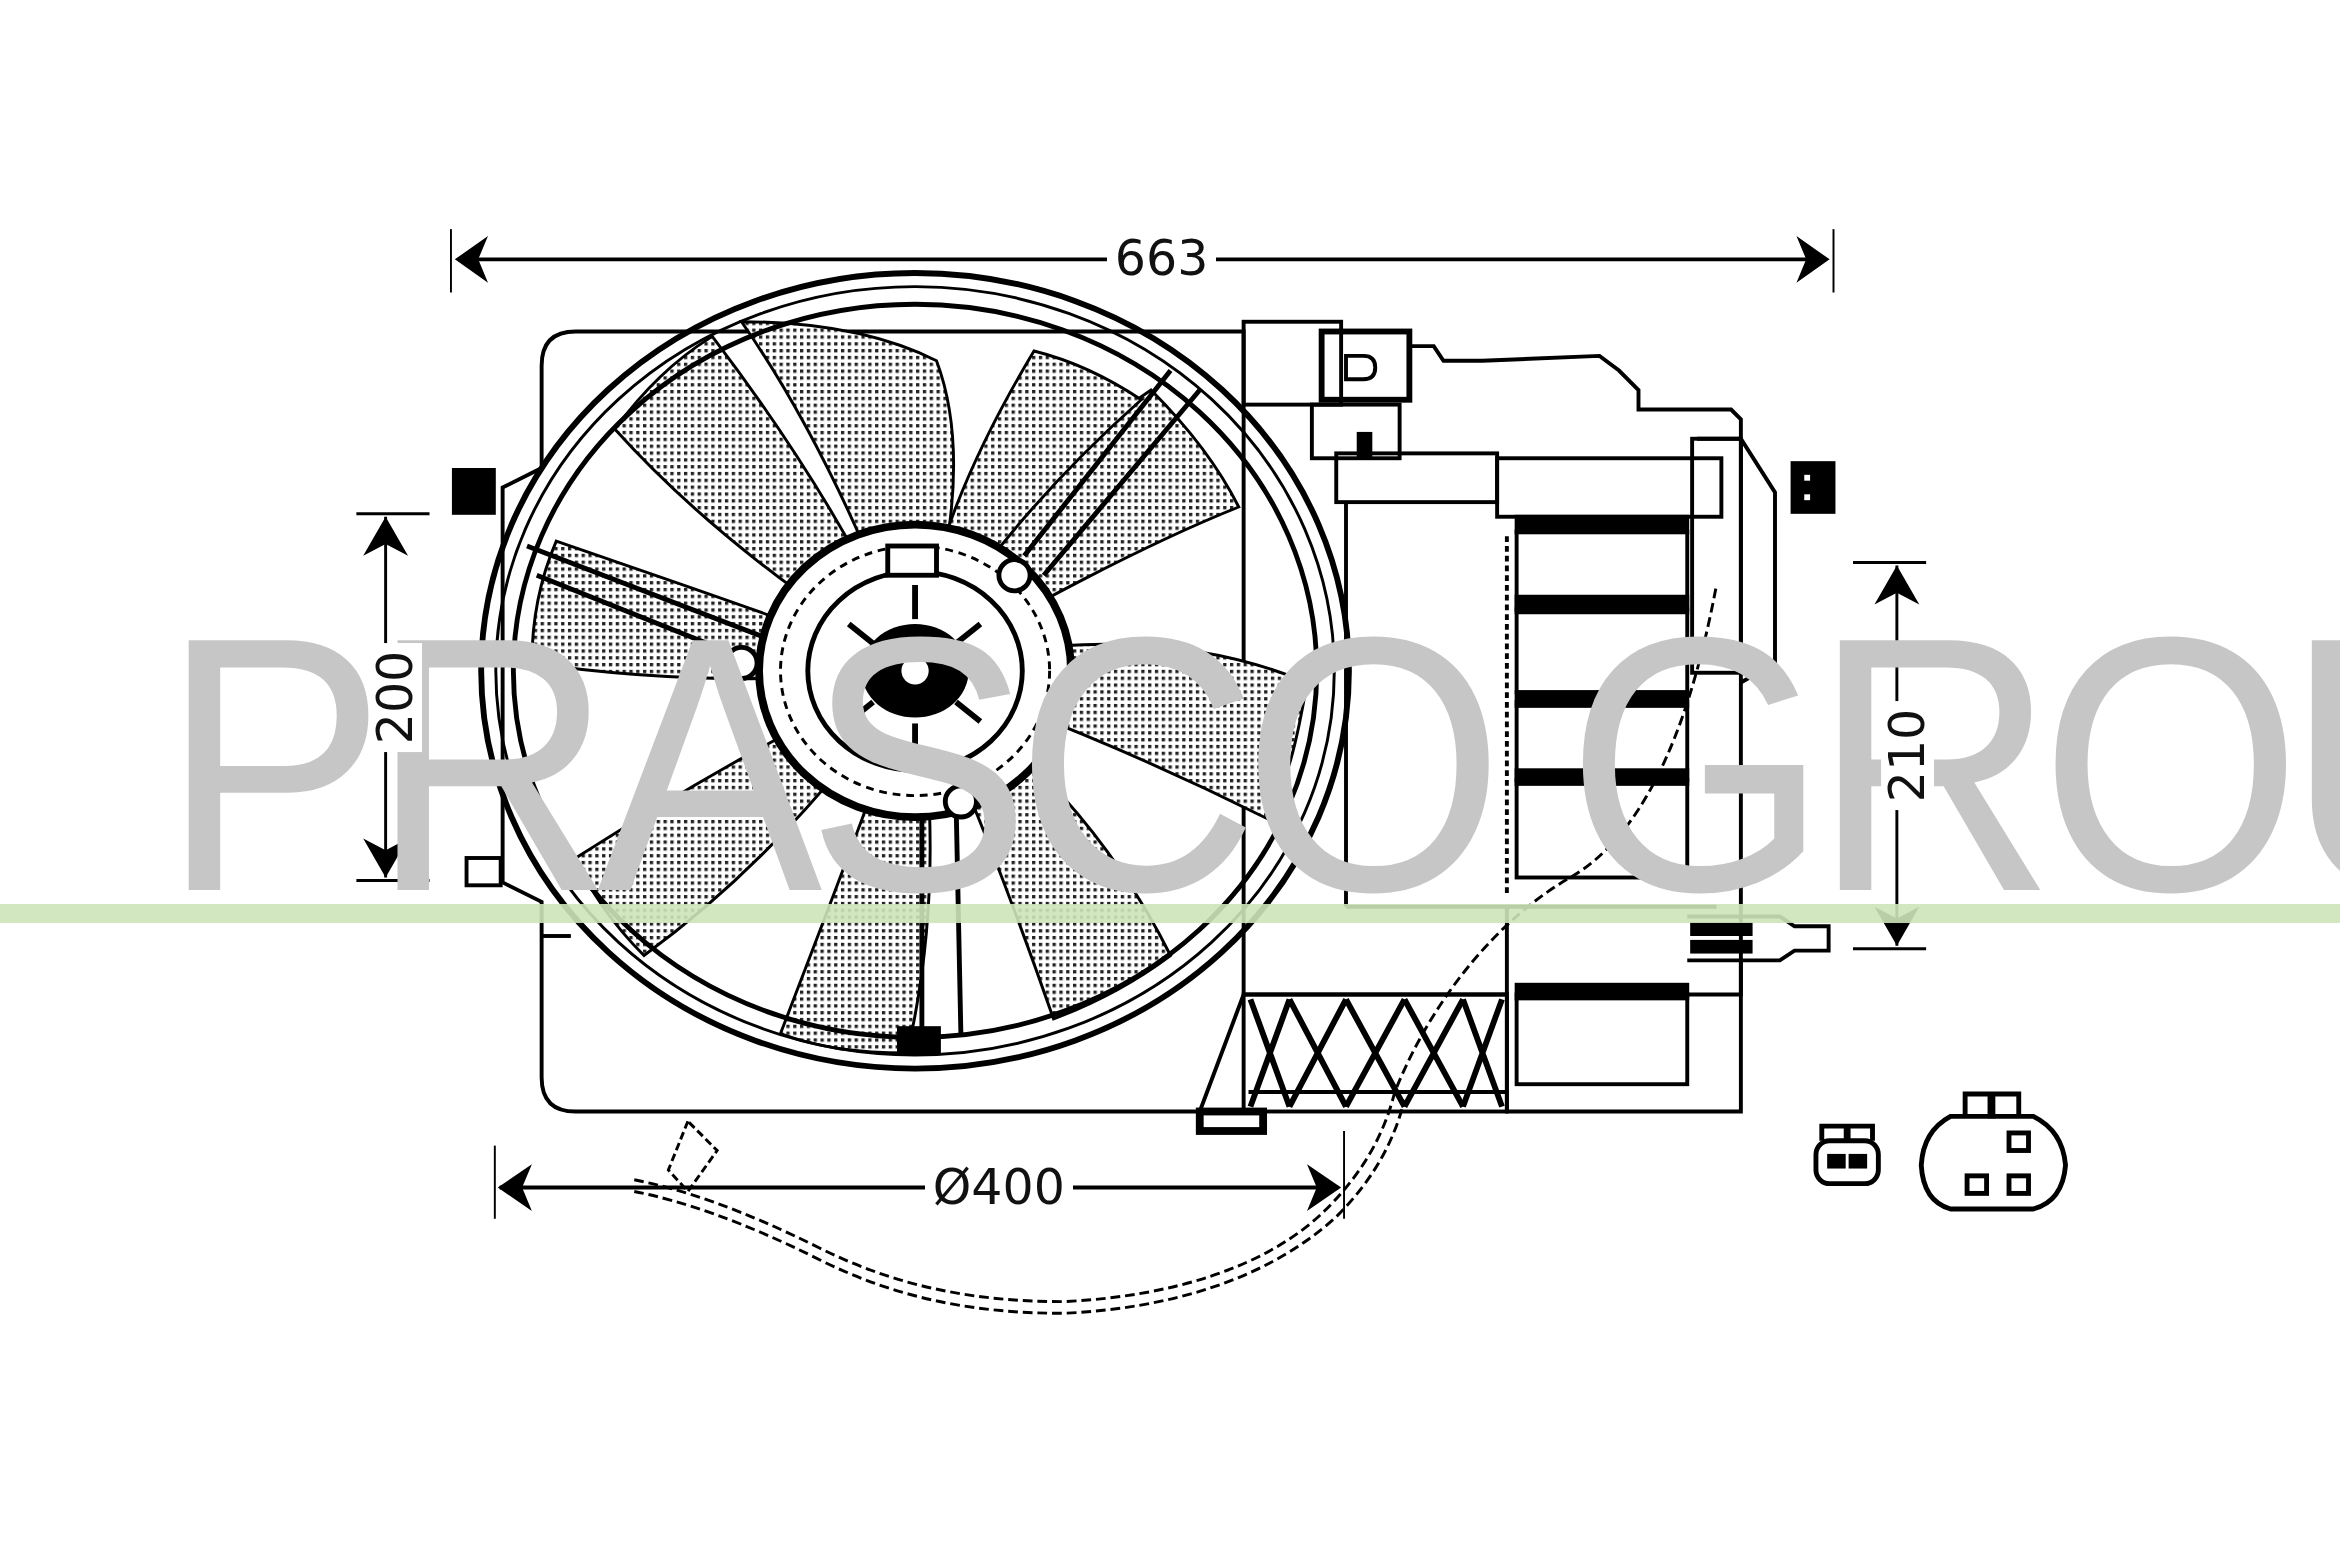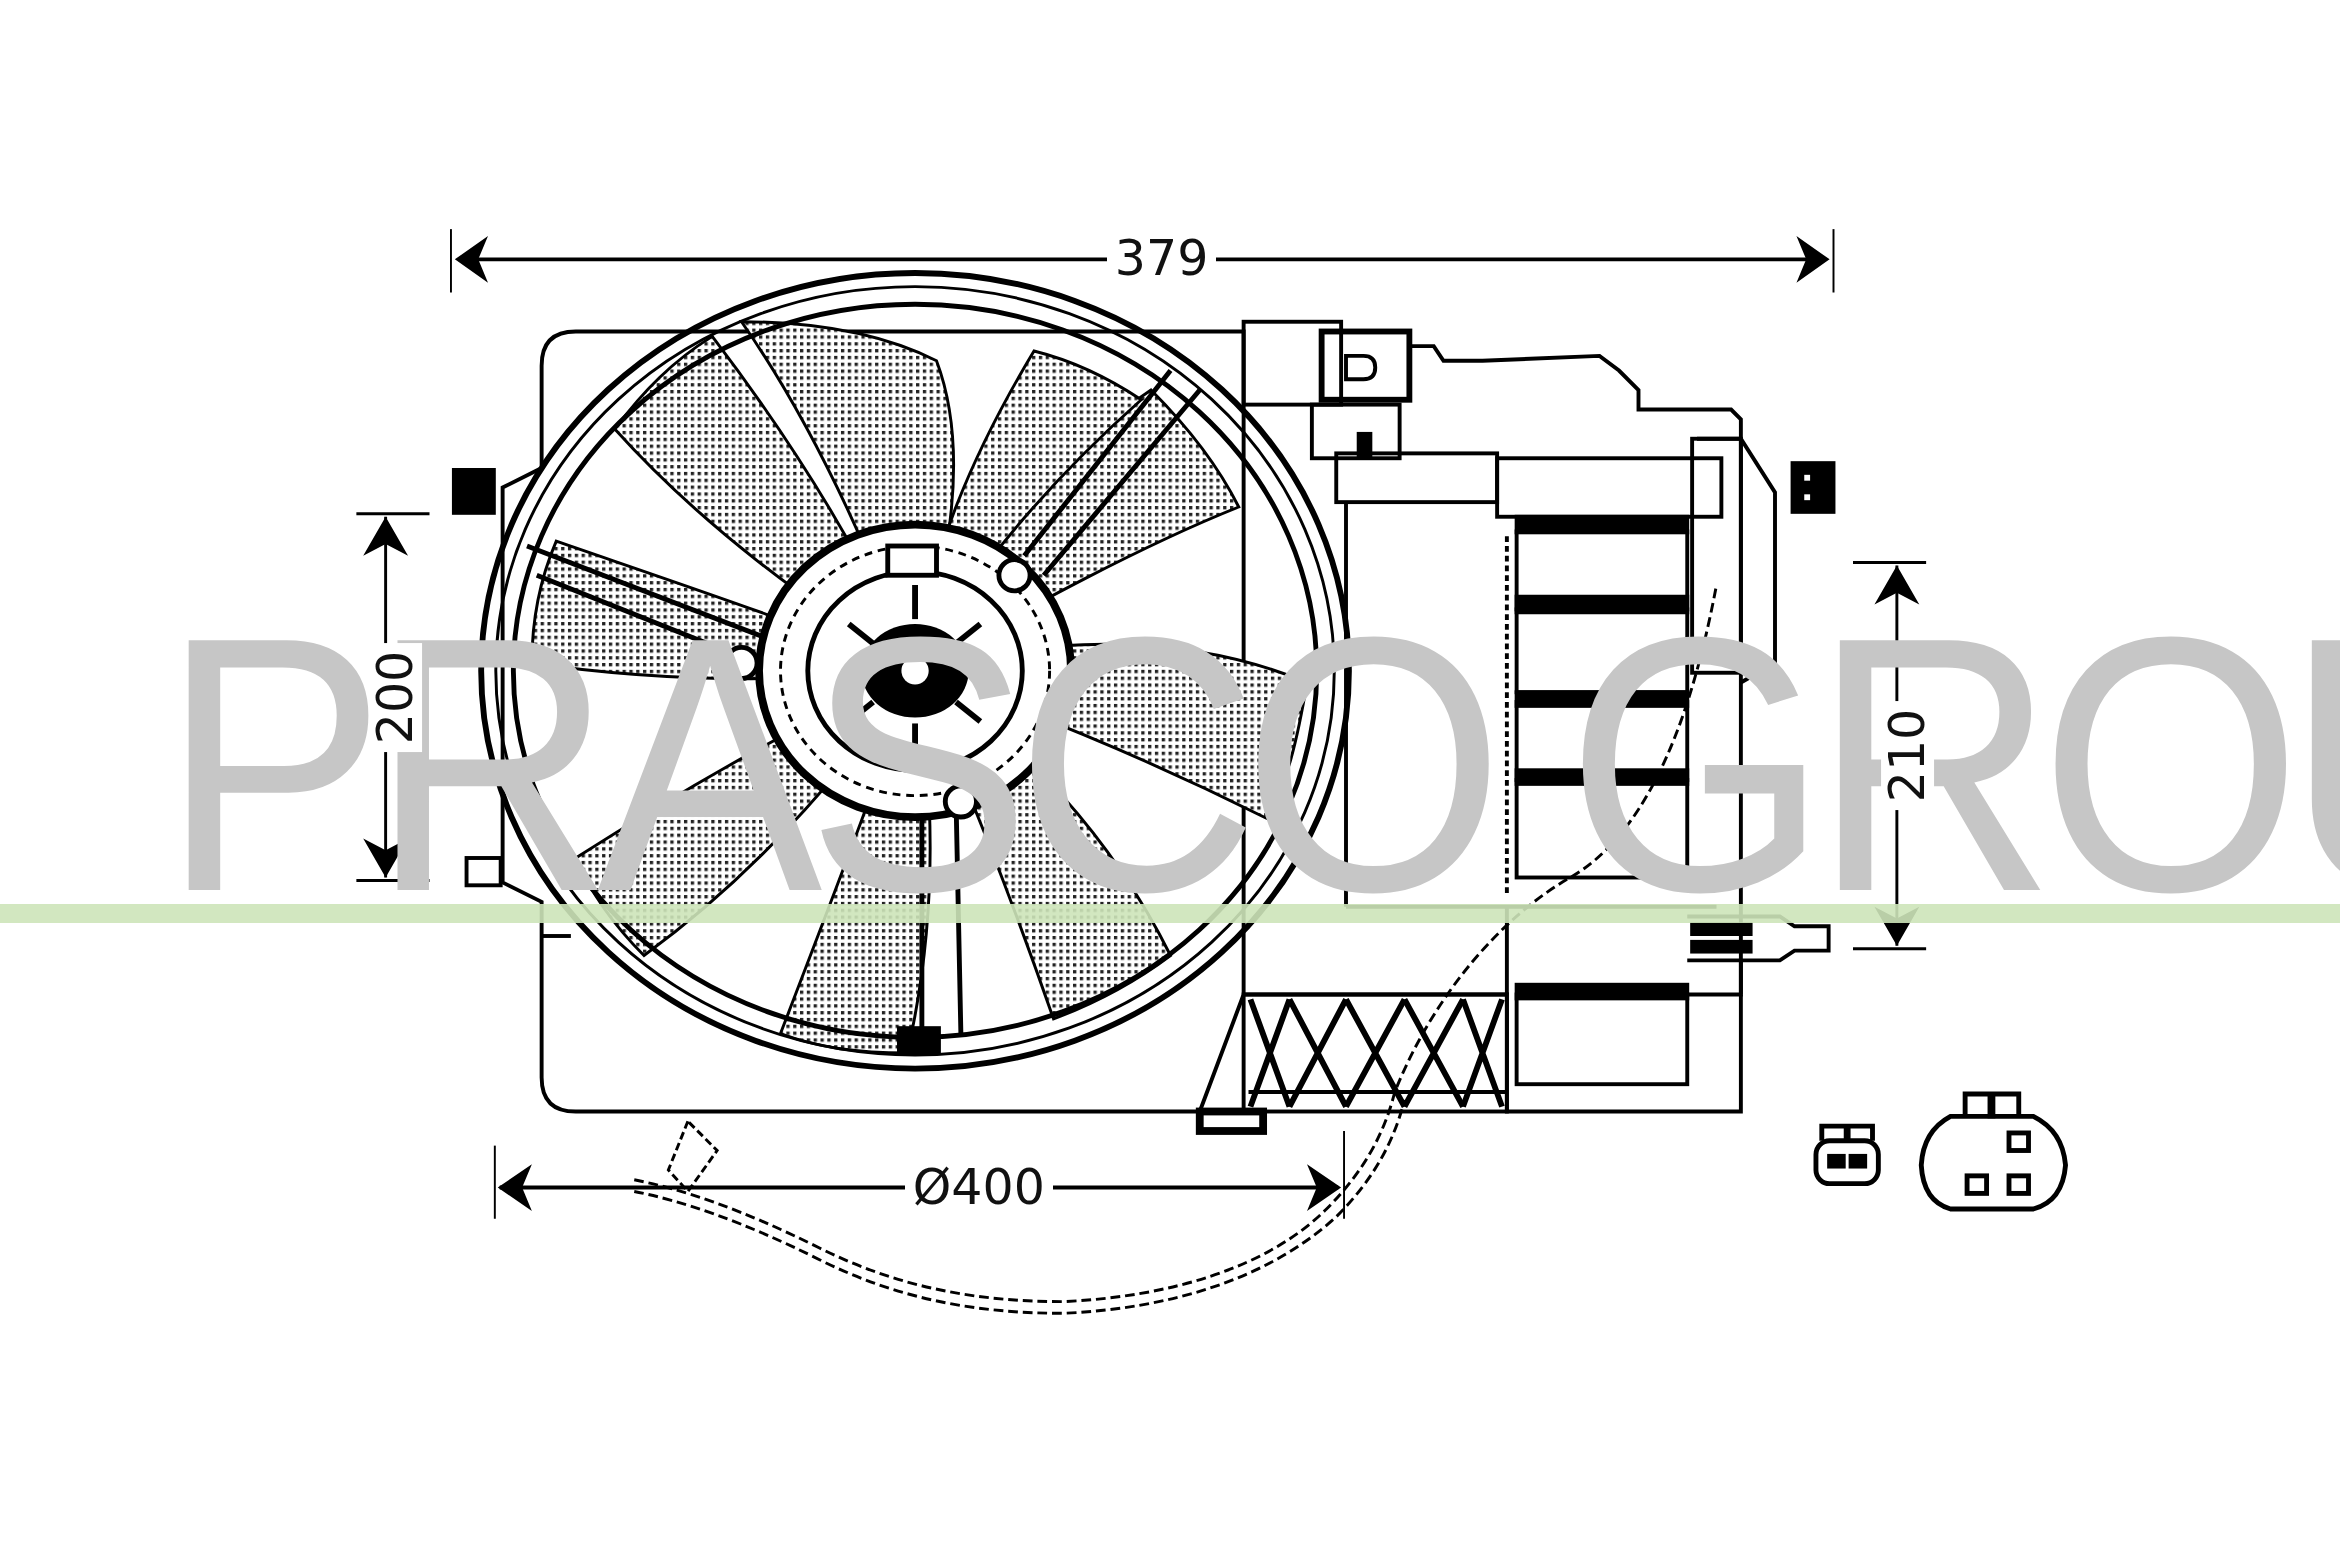--- a/index.html
+++ b/index.html
@@ -186,17 +186,17 @@
     <path d="M 2000 1145 L 2085 1145 Q 2115 1160 2118 1195 Q 2115 1232 2085 1240 L 2000 1240 Q 1972 1232 1970 1195 Q 1972 1160 2000 1145 Z"></path>
     <rect x="2060" y="1162" width="20" height="18"></rect>
     <rect x="2017" y="1206" width="20" height="18"></rect>
     <rect x="2060" y="1206" width="20" height="18"></rect>
   </g>
 </svg>
 
 <div class="watermark">PRASCO GROUP</div>
 <div class="green-line"></div>
 
-<div class="dim-label" style="left:1107px; top:232px;">379</div>
+<div class="dim-label" style="left:1107px; top:232px;">663</div>
 <div class="dim-label vertical" style="left:341px; top:671px;">200</div>
 <div class="dim-label vertical" style="left:1853px; top:729px;">210</div>
-<div class="dim-label" style="left:905px; top:1161px;">Ø400</div>
+<div class="dim-label" style="left:925px; top:1161px;">Ø400</div>
 
 
 </body></html>

